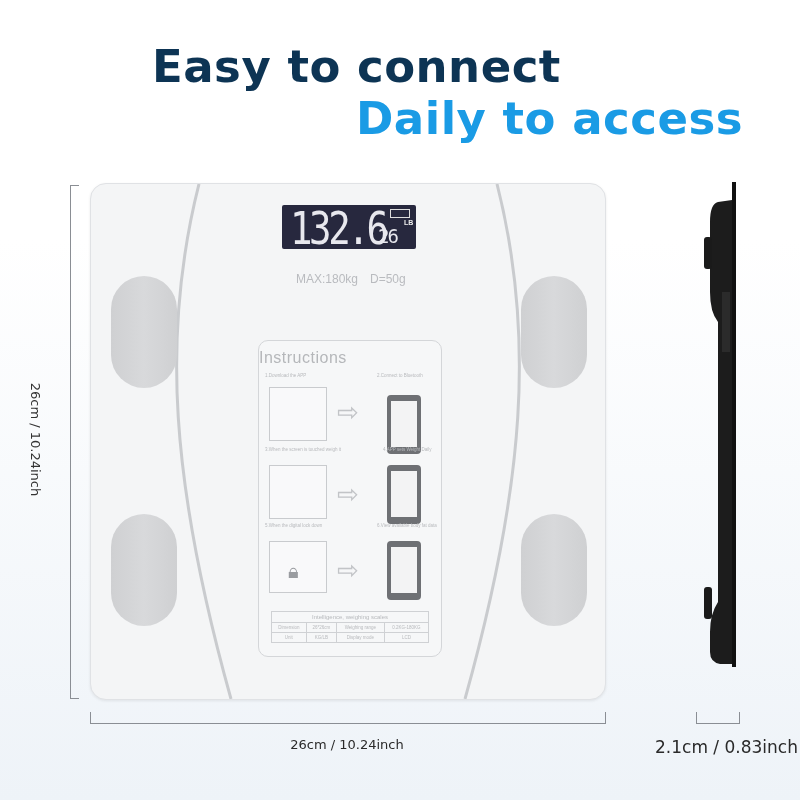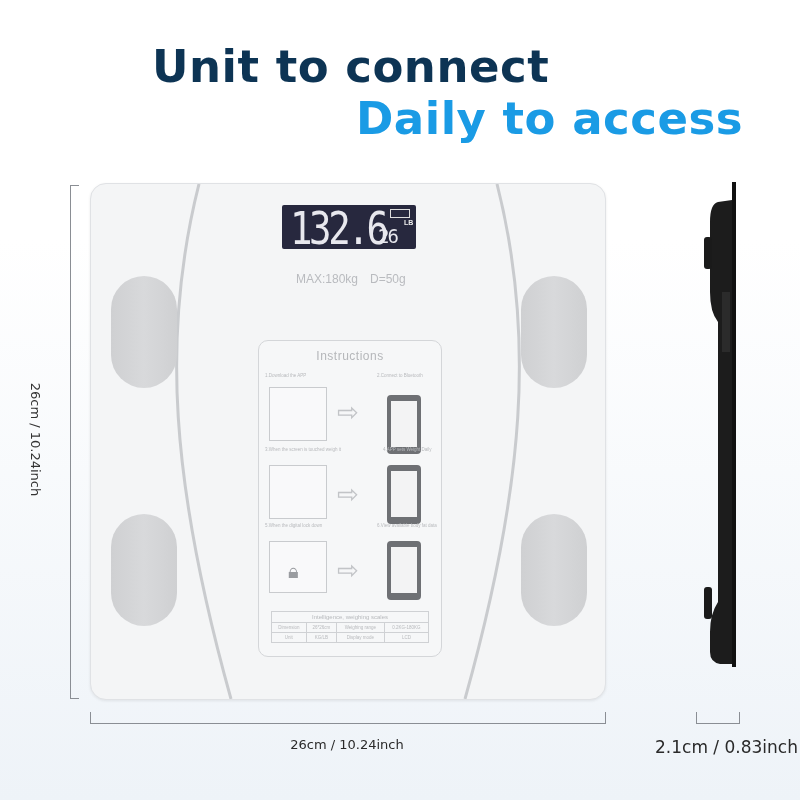--- a/index.html
+++ b/index.html
@@ -11,39 +11,39 @@
   .scale{position:absolute;left:90px;top:183px;width:514px;height:515px;border-radius:16px;
     background:#f4f5f6;border:1px solid #e0e2e5;box-shadow:0 1px 3px rgba(0,0,0,0.08);}
   .pad{position:absolute;width:66px;height:112px;border-radius:33px;background:linear-gradient(90deg,#cfd0d2,#d8d9db,#cfd0d2);}
   .lcd{position:absolute;left:282px;top:205px;width:134px;height:44px;background:#27283e;border-radius:2px;}
   .lcd-main{position:absolute;left:8px;top:-2px;font-family:"DejaVu Sans Mono",monospace;font-size:44px;color:#e8e8ee;letter-spacing:-4px;transform:scaleX(0.85);transform-origin:left;}
   .lcd-sub{position:absolute;left:96px;top:20px;font-family:"DejaVu Sans Mono",monospace;font-size:19px;color:#e8e8ee;letter-spacing:-2px;}
   .lcd-batt{position:absolute;left:108px;top:4px;width:18px;height:7px;border:1px solid #ddd;}
   .lcd-unit{position:absolute;left:122px;top:14px;font-size:7px;color:#eee;font-weight:bold;}
   .spec{position:absolute;top:272px;font-size:12px;color:#b9bbbf;}
   .card{position:absolute;left:258px;top:340px;width:182px;height:315px;border:1.5px solid #d4d6d9;border-radius:10px;background:#f6f7f8;}
-  .card-title{position:absolute;left:0;width:100%;top:8px;text-align:center;font-size:12px;color:#b5b7ba;letter-spacing:0.5px;}
+  .card-title{position:absolute;left:0;width:100%;top:8px;font-size:16px;color:#b5b7ba;letter-spacing:0.5px;}
   .step{position:absolute;font-size:4.5px;color:#b8babd;}
   .box{position:absolute;border:1px solid #c9cbce;background:#f9f9fa;}
   .arrow{position:absolute;font-size:26px;color:#c2c4c7;line-height:1;}
   .phone{position:absolute;width:26px;height:46px;border:4px solid #6e7074;border-top-width:6px;border-bottom-width:7px;border-radius:4px;background:#f3f3f4;}
   .tbl{position:absolute;left:12px;top:270px;width:158px;border-collapse:collapse;font-size:4.5px;color:#b8babd;}
   .tbl td{border:1px solid #cfd1d4;padding:2px 2px;text-align:center;}
   .vline{position:absolute;left:70px;top:185px;width:8px;height:512px;border:1px solid #8a8e94;border-right:none;}
   .vlabel{position:absolute;left:35px;top:440px;transform:rotate(90deg);transform-origin:center;white-space:nowrap;font-size:13px;color:#333;width:200px;text-align:center;margin-left:-100px;margin-top:-8px;font-family:"DejaVu Sans",sans-serif;}
   .hline{position:absolute;left:90px;top:712px;width:514px;height:11px;border:1px solid #8a8e94;border-top:none;}
   .hlabel{position:absolute;left:90px;width:514px;text-align:center;top:737px;font-size:13px;color:#2a2a2a;font-family:"DejaVu Sans",sans-serif;}
   .side{position:absolute;left:696px;top:182px;width:48px;height:520px;}
   .tline{position:absolute;left:696px;top:712px;width:42px;height:11px;border:1px solid #8a8e94;border-top:none;}
   .tlabel{position:absolute;left:655px;top:737px;font-size:17px;color:#2a2a2a;font-family:"DejaVu Sans",sans-serif;white-space:nowrap;}
 </style>
 </head>
 <body>
 
-<div class="h1">Unit to connect</div>
+<div class="h1">Easy to connect</div>
 <div class="h2">Daily to access</div>
 
 <div class="vline"></div>
 <div class="vlabel">26cm / 10.24inch</div>
 
 <div class="scale">
   <svg width="514" height="515" style="position:absolute;left:0;top:0">
     <path d="M108 0 C 70 150, 80 300, 140 515" stroke="#c9cbce" stroke-width="3" fill="none"></path>
     <path d="M406 0 C 444 150, 434 300, 374 515" stroke="#c9cbce" stroke-width="3" fill="none"></path>
   </svg>

